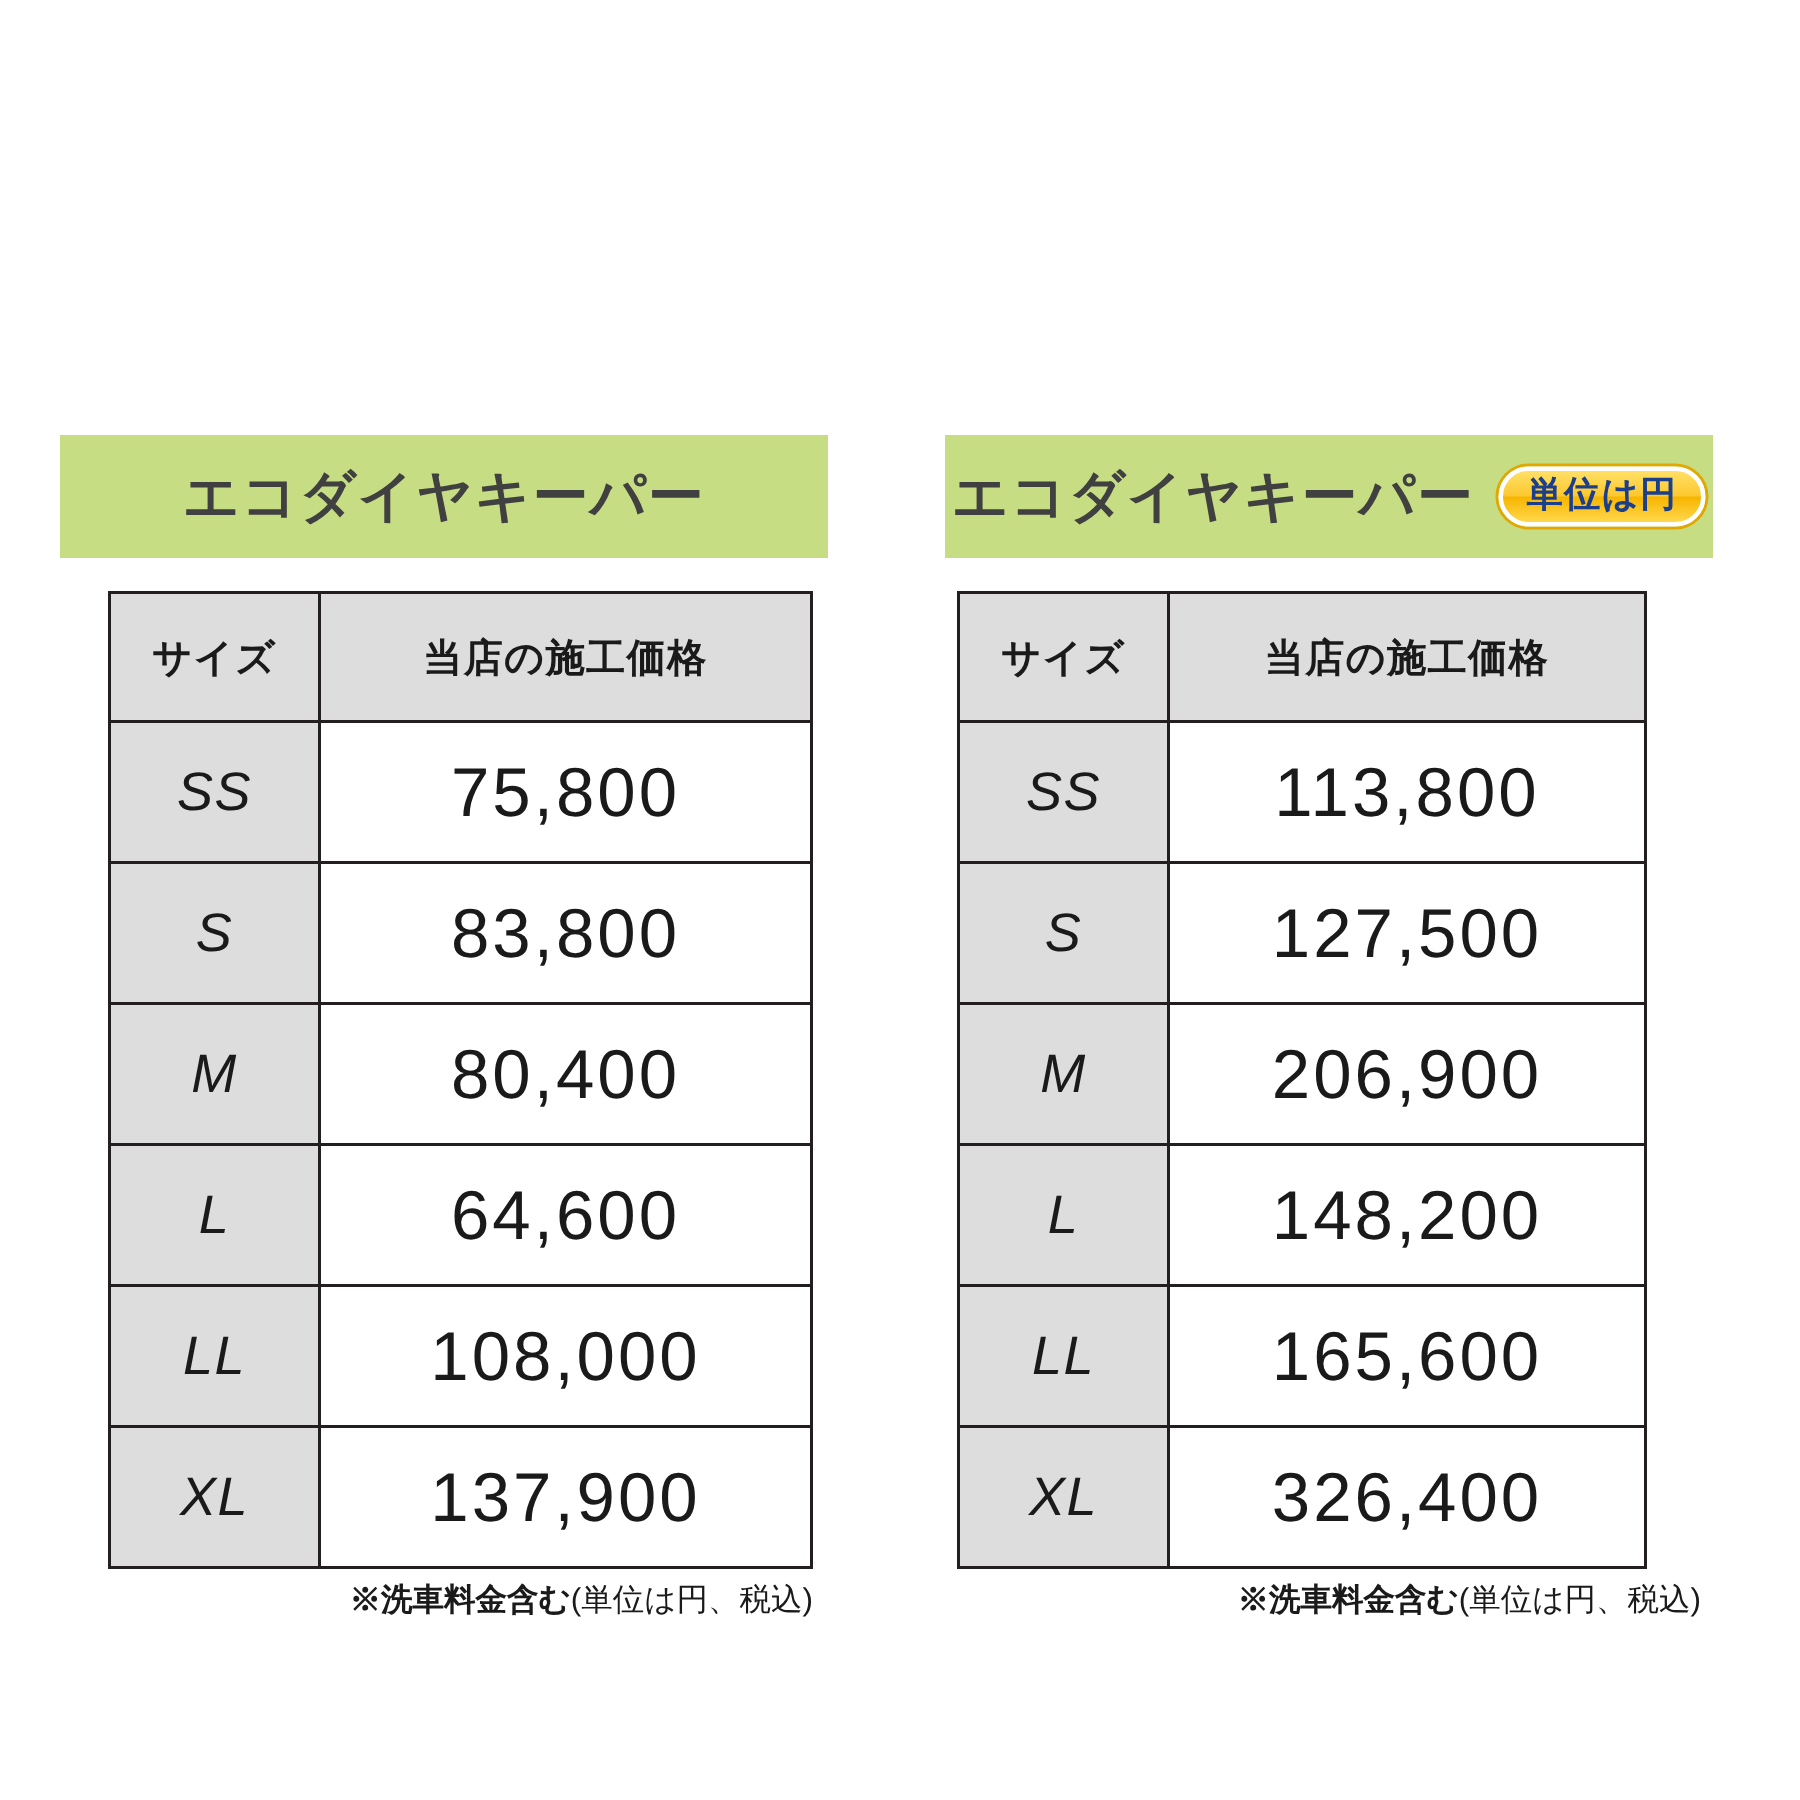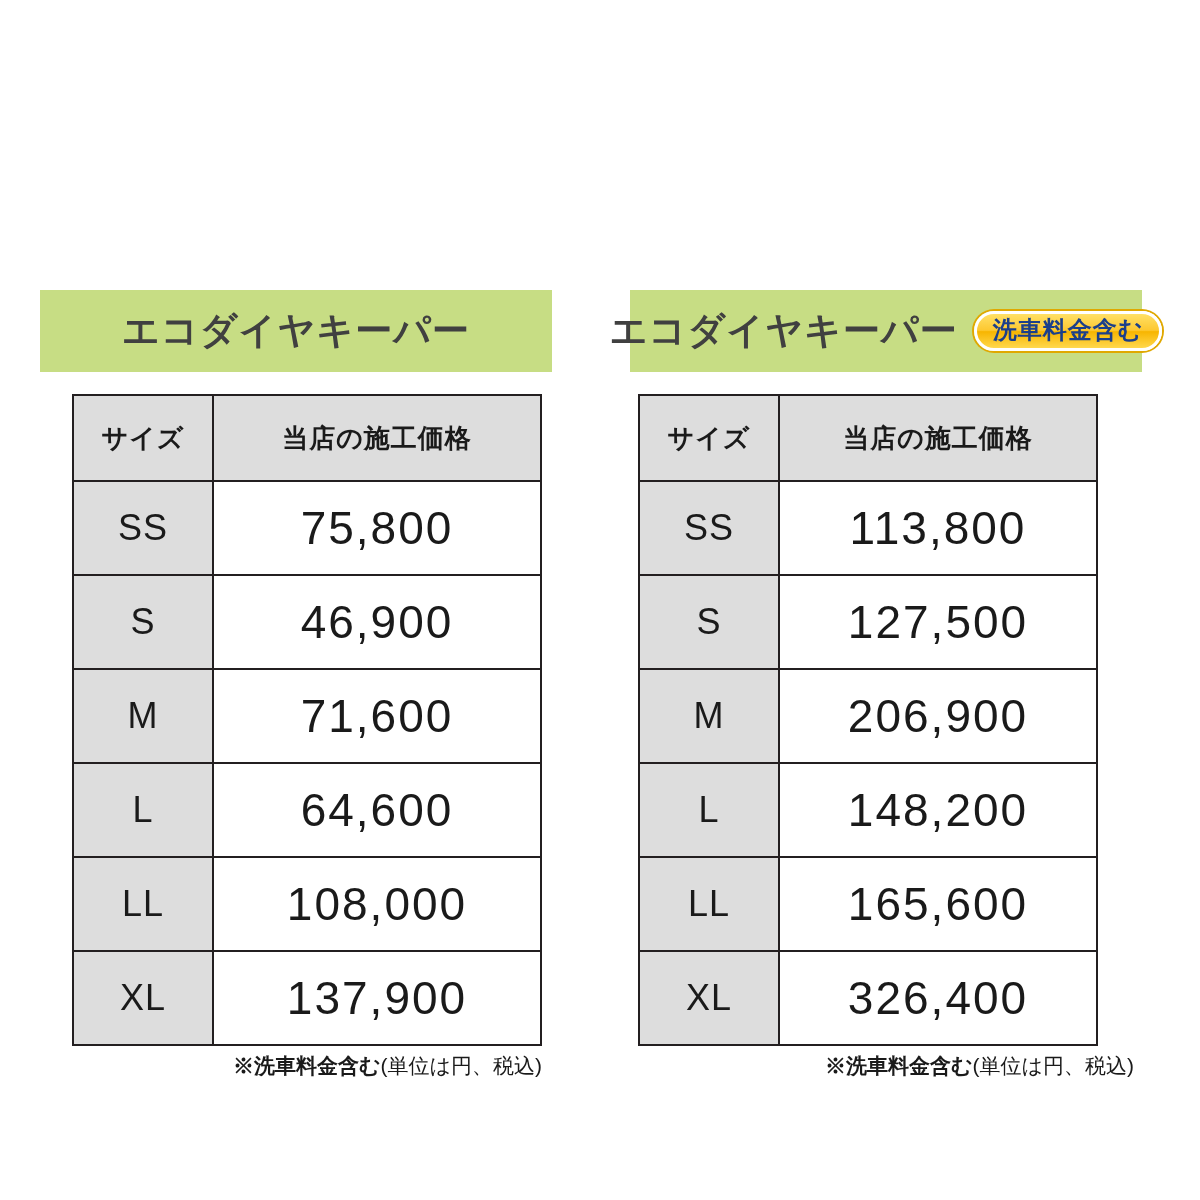--- a/index.html
+++ b/index.html
@@ -93,20 +93,21 @@
   }
   .col-size {
     width: 140px;
   }
   .cell-size {
     background: #dddddd;
     font-size: 36px;
     font-weight: normal;
     height: 68px;
     letter-spacing: 1px;
+    font-style: italic;
   }
   .cell-price {
     background: #ffffff;
     font-size: 46px;
     font-weight: normal;
     letter-spacing: 2px;
     height: 68px;
   }
   .note {
     margin-top: 6px;
@@ -146,25 +147,25 @@
           <th>当店の施工価格</th>
         </tr>
       </thead>
       <tbody>
         <tr>
           <td class="cell-size">SS</td>
           <td class="cell-price">75,800</td>
         </tr>
         <tr>
           <td class="cell-size">S</td>
-          <td class="cell-price">46,900</td>
+          <td class="cell-price">83,800</td>
         </tr>
         <tr>
           <td class="cell-size">M</td>
-          <td class="cell-price">71,600</td>
+          <td class="cell-price">80,400</td>
         </tr>
         <tr>
           <td class="cell-size">L</td>
           <td class="cell-price">64,600</td>
         </tr>
         <tr>
           <td class="cell-size">LL</td>
           <td class="cell-price">108,000</td>
         </tr>
         <tr>
@@ -176,21 +177,21 @@
 
     <div class="note">
       <span class="note-strong">※洗車料金含む</span><span class="note-sub">(単位は円、税込)</span>
     </div>
   </div>
 
   <div class="panel panel-right">
     <div class="title-bar">
       <span class="title-text">エコダイヤキーパー</span>
       <span class="premium-badge">
-        <span class="premium-text">洗車料金含む</span>
+        <span class="premium-text">単位は円</span>
       </span>
     </div>
 
     <table class="price-table">
       <colgroup>
         <col class="col-size">
         <col>
       </colgroup>
       <thead>
         <tr>

